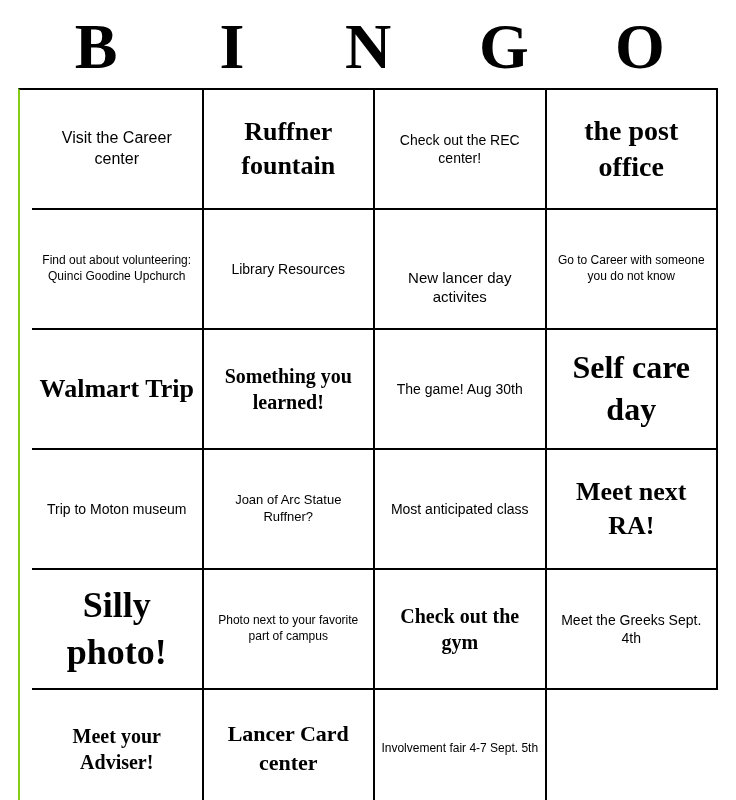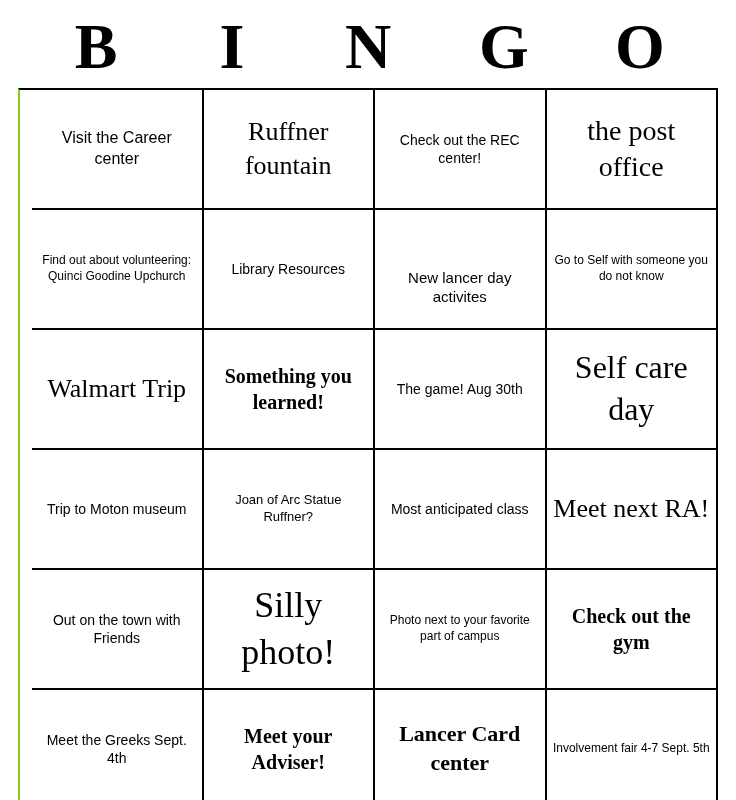--- a/index.html
+++ b/index.html
@@ -60,21 +60,21 @@
       color: #000;
     }
 
     .bingo-cell .cell-text {
       font-size: 14px;
       line-height: 1.3;
     }
 
     .bingo-cell .cell-text.large {
       font-size: 28px;
-      font-weight: normal;
+      font-weight: bold;
       font-family: Georgia, serif;
     }
 
     .bingo-cell .cell-text.medium {
       font-size: 22px;
       font-weight: bold;
       font-family: Georgia, serif;
     }
 
     .bingo-cell .cell-text.small {
@@ -111,21 +111,21 @@
       <span class="cell-text small">Find out about volunteering: Quinci Goodine Upchurch</span>
     </div>
 
     <div class="bingo-cell">
       <span class="cell-text" style="font-size:14px;">Library Resources</span>
     </div>
     <div class="bingo-cell">
       <span class="cell-text" style="font-size:15px;margin-top:36px;">New lancer day activites</span>
     </div>
     <div class="bingo-cell">
-      <span class="cell-text small">Go to Self with someone you do not know</span>
+      <span class="cell-text small">Go to Career with someone you do not know</span>
     </div>
     <div class="bingo-cell">
       <span class="cell-text large" style="font-size:26px;text-align:right;">Walmart Trip</span>
     </div>
     <div class="bingo-cell">
       <span class="cell-text medium" style="font-size:20px;">Something you learned!</span>
     </div>
 
     <div class="bingo-cell">
       <span class="cell-text" style="font-size:14px;">The game! Aug 30th</span>
@@ -140,23 +140,20 @@
       <span class="cell-text" style="font-size:13px;">Joan of Arc Statue Ruffner?</span>
     </div>
     <div class="bingo-cell">
       <span class="cell-text" style="font-size:14px;">Most anticipated class</span>
     </div>
 
     <div class="bingo-cell">
       <span class="cell-text large" style="font-size:26px;">Meet next RA!</span>
     </div>
     <div class="bingo-cell">
-      <span class="cell-text" style="font-size:14px;">Out on the town with Friends</span>
-    </div>
-    <div class="bingo-cell">
       <span class="cell-text large" style="font-size:36px;">Silly photo!</span>
     </div>
     <div class="bingo-cell">
       <span class="cell-text small">Photo next to your favorite part of campus</span>
     </div>
 
     <div class="bingo-cell">
       <span class="cell-text medium" style="font-size:20px;">Check out the gym</span>
     </div>
     <div class="bingo-cell">

